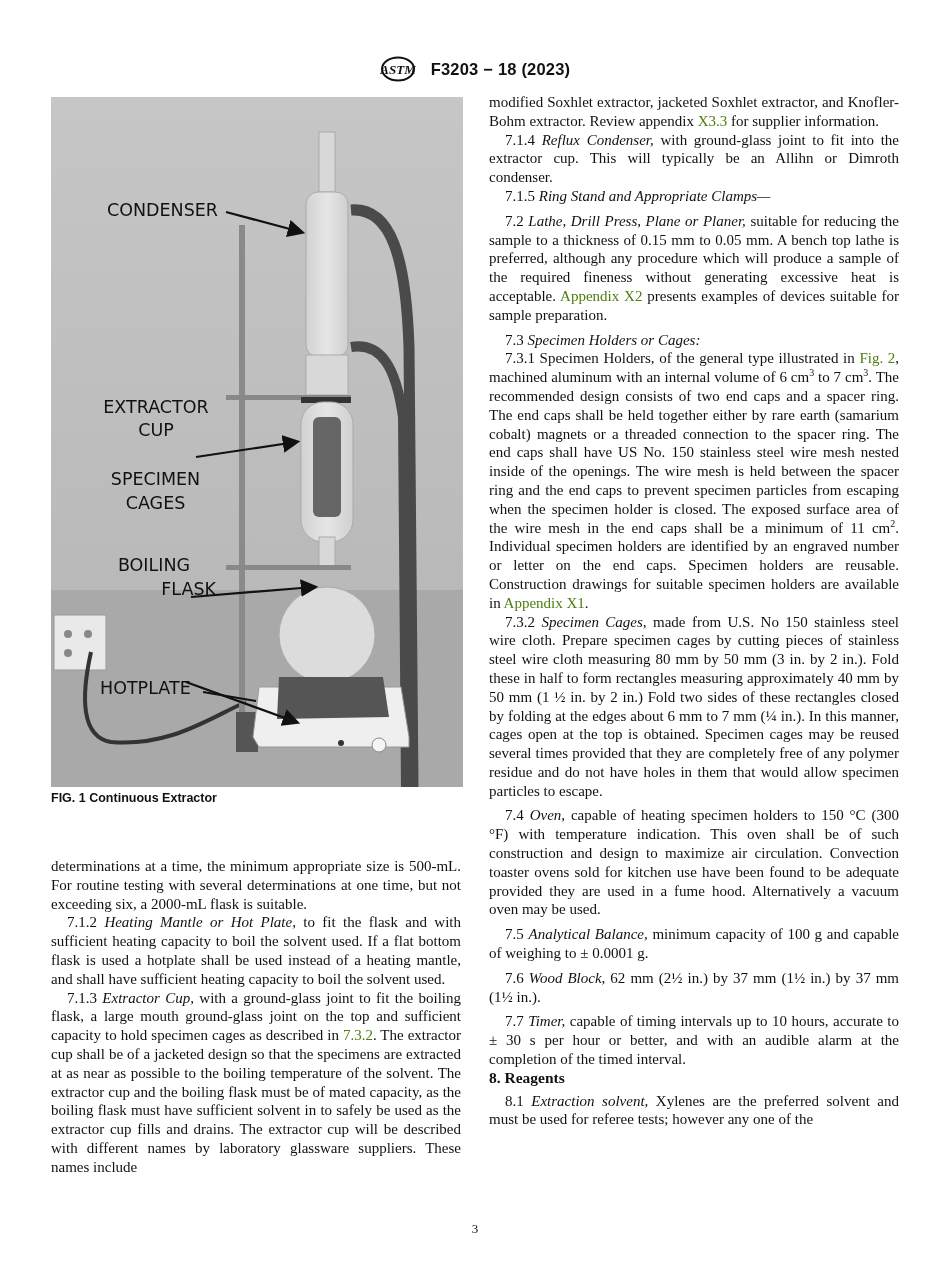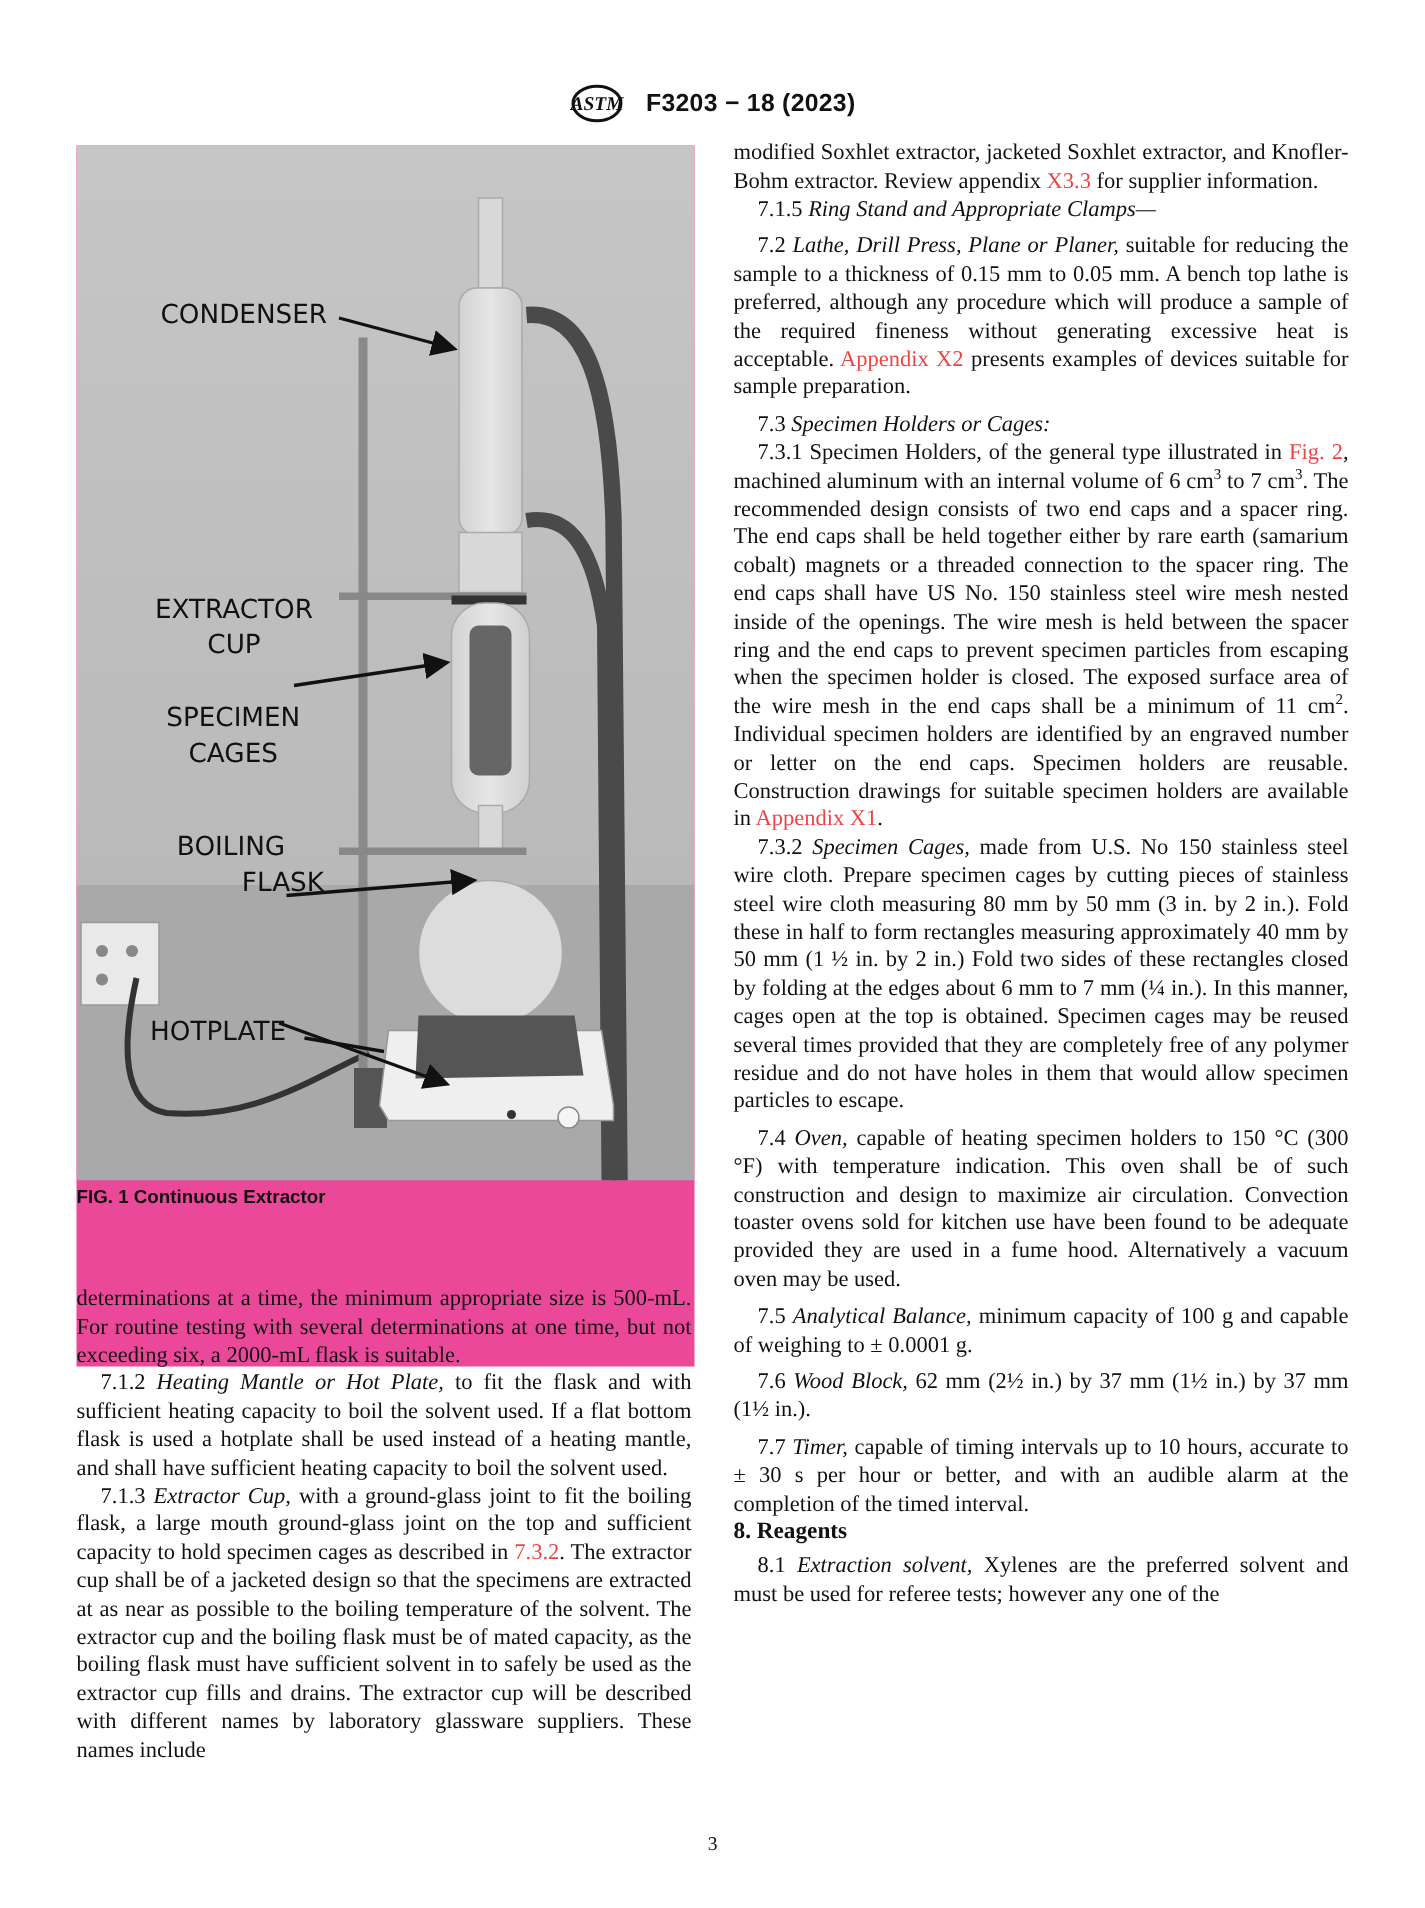--- a/index.html
+++ b/index.html
@@ -10,26 +10,26 @@
   .astm-logo { width: 36px; height: 26px; }
   .doc-id { font-family: "Liberation Sans", sans-serif; font-weight: bold; font-size: 16.5px; letter-spacing: 0.2px; }
 
   .col { position: absolute; font-family: "Liberation Serif", serif; font-size: 15px; line-height: 18.8px; text-align: justify; }
   .col-left { left: 51px; width: 410px; }
   .col-right { left: 489px; width: 410px; top: 93px; }
 
   .p { margin: 0; }
   .p.indent { text-indent: 16px; }
   .gap { margin-top: 6px; }
-  .link { color: #ef4444; margin-top: 44px; }
+  .link { color: #4d7c0f; margin-top: 44px; }
   i { font-style: italic; }
   sup { font-size: 10px; line-height: 0; vertical-align: super; }
   .section-heading { font-weight: bold; font-size: 15.5px; margin-top: 0; margin-bottom: 4px; }
 
-  .figure { position: absolute; left: 51px; top: 97px; width: 412px; height: 814px; background: #ec4899; overflow: hidden; }
+  .figure { position: absolute; left: 51px; top: 97px; width: 412px; height: 690px; background: #fca5a5; overflow: hidden; }
   .fig-caption { position: absolute; left: 51px; top: 791px; width: 412px; text-align: left; font-family: "Liberation Sans", sans-serif; font-weight: bold; font-size: 12.5px; }
   .fig-label { position: absolute; font-family: "DejaVu Sans", sans-serif; font-size: 17.5px; color: #111; text-align: center; line-height: 23px; }
 
   .page-number { position: absolute; top: 1221px; left: 0; width: 950px; text-align: center; font-family: "Liberation Serif", serif; font-size: 13px; }
 </style>
 </head>
 <body>
 
 <div class="header">
   <div class="header-inner">
@@ -119,20 +119,21 @@
 <div class="fig-caption">FIG. 1 Continuous Extractor</div>
 
 <div class="col col-left" style="top:857px;">
   <p class="p">determinations at a time, the minimum appropriate size is 500-mL. For routine testing with several determinations at one time, but not exceeding six, a 2000-mL flask is suitable.</p>
   <p class="p indent"><span>7.1.2 </span><i>Heating Mantle or Hot Plate,</i><span> to fit the flask and with sufficient heating capacity to boil the solvent used. If a flat bottom flask is used a hotplate shall be used instead of a heating mantle, and shall have sufficient heating capacity to boil the solvent used.</span></p>
   <p class="p indent"><span>7.1.3 </span><i>Extractor Cup,</i><span> with a ground-glass joint to fit the boiling flask, a large mouth ground-glass joint on the top and sufficient capacity to hold specimen cages as described in </span><span class="link">7.3.2</span><span>. The extractor cup shall be of a jacketed design so that the specimens are extracted at as near as possible to the boiling temperature of the solvent. The extractor cup and the boiling flask must be of mated capacity, as the boiling flask must have sufficient solvent in to safely be used as the extractor cup fills and drains. The extractor cup will be described with different names by laboratory glassware suppliers. These names include</span></p>
 </div>
 
 <div class="col col-right">
   <p class="p"><span>modified Soxhlet extractor, jacketed Soxhlet extractor, and Knofler-Bohm extractor. Review appendix </span><span class="link">X3.3</span><span> for supplier information.</span></p>
+  <p class="p indent"><span>7.1.4 </span><i>Reflux Condenser,</i><span> with ground-glass joint to fit into the extractor cup. This will typically be an Allihn or Dimroth condenser.</span></p>
   <p class="p indent"><span>7.1.5  </span><i>Ring Stand and Appropriate Clamps—</i></p>
   <p class="p indent gap"><span>7.2 </span><i>Lathe, Drill Press, Plane or Planer,</i><span> suitable for reducing the sample to a thickness of 0.15 mm to 0.05 mm. A bench top lathe is preferred, although any procedure which will produce a sample of the required fineness without generating excessive heat is acceptable. </span><span class="link">Appendix X2</span><span> presents examples of devices suitable for sample preparation.</span></p>
   <p class="p indent gap"><span>7.3 </span><i>Specimen Holders or Cages:</i></p>
   <p class="p indent"><span>7.3.1 Specimen Holders, of the general type illustrated in </span><span class="link">Fig. 2</span><span>, machined aluminum with an internal volume of 6 cm</span><sup>3</sup><span> to 7 cm</span><sup>3</sup><span>. The recommended design consists of two end caps and a spacer ring. The end caps shall be held together either by rare earth (samarium cobalt) magnets or a threaded connection to the spacer ring. The end caps shall have US No. 150 stainless steel wire mesh nested inside of the openings. The wire mesh is held between the spacer ring and the end caps to prevent specimen particles from escaping when the specimen holder is closed. The exposed surface area of the wire mesh in the end caps shall be a minimum of 11 cm</span><sup>2</sup><span>. Individual specimen holders are identified by an engraved number or letter on the end caps. Specimen holders are reusable. Construction drawings for suitable specimen holders are available in </span><span class="link">Appendix X1</span><span>.</span></p>
   <p class="p indent"><span>7.3.2 </span><i>Specimen Cages,</i><span> made from U.S. No 150 stainless steel wire cloth. Prepare specimen cages by cutting pieces of stainless steel wire cloth measuring 80 mm by 50 mm (3 in. by 2 in.). Fold these in half to form rectangles measuring approximately 40 mm by 50 mm (1 ½ in. by 2 in.) Fold two sides of these rectangles closed by folding at the edges about 6 mm to 7 mm (¼ in.). In this manner, cages open at the top is obtained. Specimen cages may be reused several times provided that they are completely free of any polymer residue and do not have holes in them that would allow specimen particles to escape.</span></p>
   <p class="p indent gap"><span>7.4 </span><i>Oven,</i><span> capable of heating specimen holders to 150 °C (300 °F) with temperature indication. This oven shall be of such construction and design to maximize air circulation. Convection toaster ovens sold for kitchen use have been found to be adequate provided they are used in a fume hood. Alternatively a vacuum oven may be used.</span></p>
   <p class="p indent gap"><span>7.5 </span><i>Analytical Balance,</i><span> minimum capacity of 100 g and capable of weighing to ± 0.0001 g.</span></p>
   <p class="p indent gap"><span>7.6 </span><i>Wood Block,</i><span> 62 mm (2½ in.) by 37 mm (1½ in.) by 37 mm (1½ in.).</span></p>
   <p class="p indent gap"><span>7.7 </span><i>Timer,</i><span> capable of timing intervals up to 10 hours, accurate to ± 30 s per hour or better, and with an audible alarm at the completion of the timed interval.</span></p>
   <p class="p section-heading">8.  Reagents</p>

